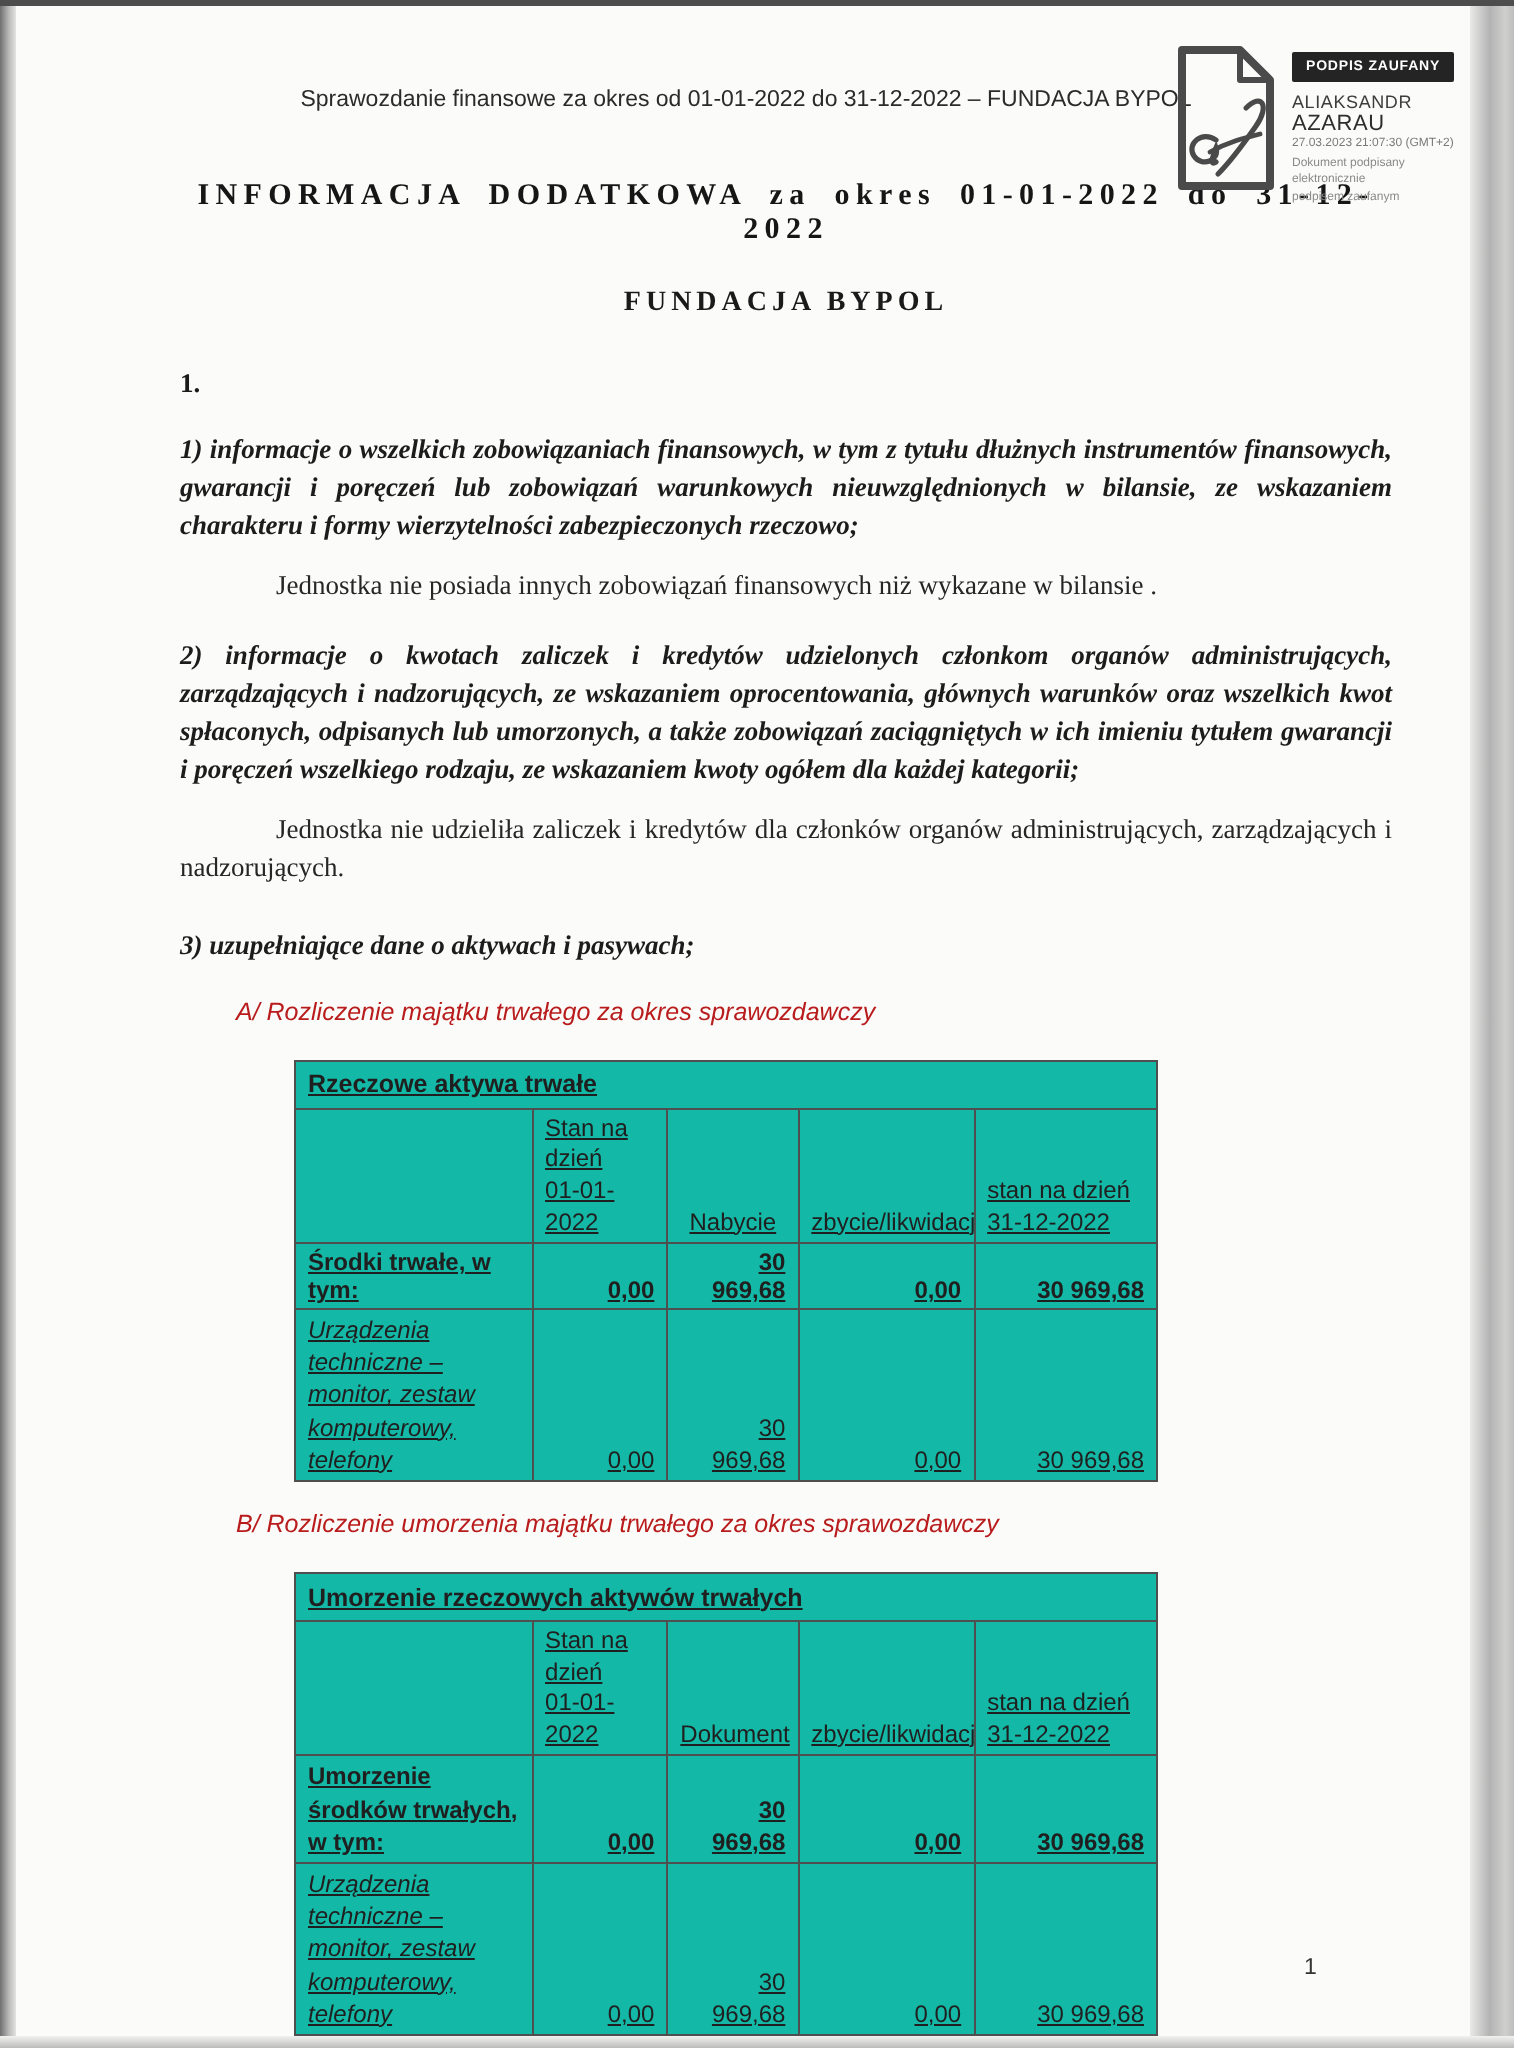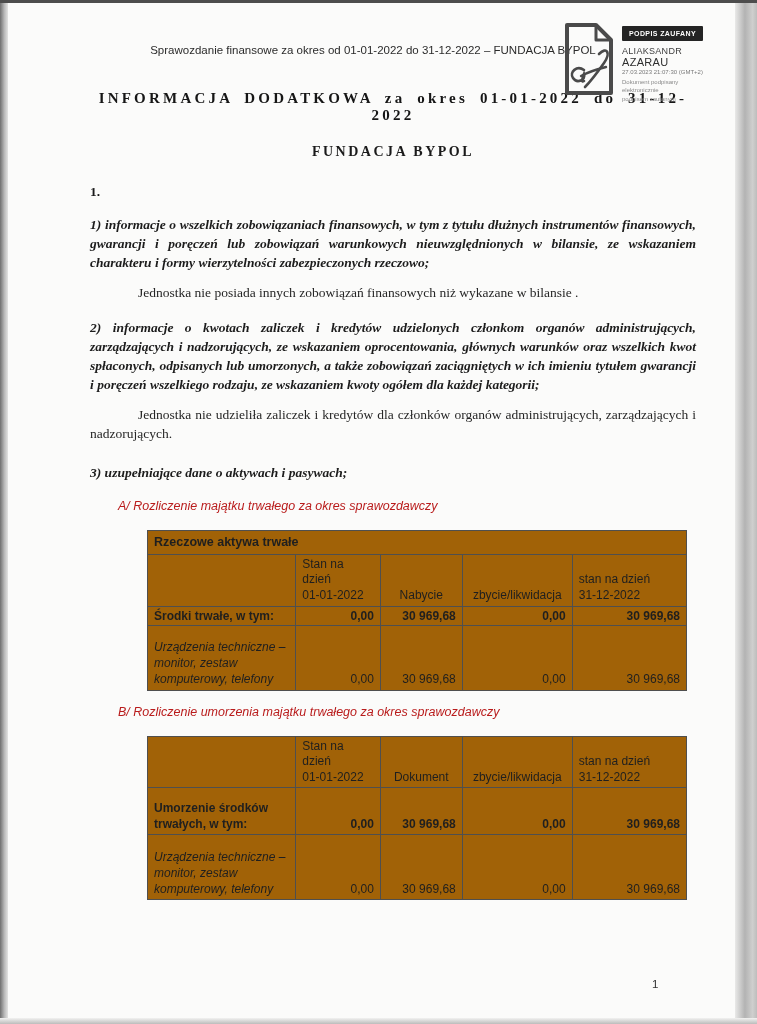--- a/index.html
+++ b/index.html
@@ -50,40 +50,41 @@
 
   .sec-label{
     font-family:"Liberation Sans", sans-serif;font-style:italic;
     font-size:12.5px;color:#b91c1c;
     margin:17px 0 0 28px;
   }
   .sec-label.b{margin-top:14px;}
 
   table.fin-table{
     border-collapse:collapse;table-layout:fixed;
-    width:540px;margin:17px 0 0 57px;
+    width:432px;margin:17px 0 0 57px;
     font-family:"Liberation Sans", sans-serif;font-size:12px;color:#1f1f1f;
-    background:#a16207;
+    background:#14b8a6;
+    text-decoration:underline;
   }
   table.fin-table td{
     border:1px solid #4f4f4f;padding:2px 6px;vertical-align:bottom;
     overflow:hidden;
   }
   tr.t-title td{font-weight:bold;font-size:12.5px;padding:3px 6px;height:17px;vertical-align:middle;}
   tr.t-head td{height:37px;line-height:1.3;}
   td.pre{white-space:pre-line;}
   td.c{text-align:center;}
   td.num{text-align:right;}
   tr.bold td{font-weight:bold;}
   tr.ital td:first-child{font-style:italic;font-weight:normal;}
   tr.tall td{height:60px;line-height:1.35;}
   tr.two td{height:42px;line-height:1.35;}
 
   
-  .stamp{position:absolute;top:22px;left:564px;width:150px;display:flex;z-index:6;}
+  .stamp{position:absolute;top:22px;left:588px;width:150px;display:flex;z-index:6;}
   .doc-icon{width:50px;height:74px;flex:0 0 auto;}
   .stamp-text{margin-left:8px;font-family:"Liberation Sans", sans-serif;}
   .badge{
     display:inline-block;background:#242424;color:#fefefe;
     font-size:7px;font-weight:bold;letter-spacing:0.4px;
     padding:4px 7px;border-radius:1px;
   }
   .s-first{margin-top:5px;font-size:9px;color:#3d3d3d;letter-spacing:0.3px;}
   .s-last{font-size:11px;font-weight:normal;color:#2e2e2e;letter-spacing:0.3px;}
   .s-time{margin-top:1px;font-size:6px;color:#7a7a7a;}
@@ -179,20 +180,23 @@
 
     <table class="fin-table">
       <colgroup>
         <col style="width:27.5%">
           <col style="width:15.7%">
           <col style="width:15.2%">
           <col style="width:20.4%">
           <col style="width:21.2%">
       </colgroup>
       <tbody>
+          <tr class="t-title">
+        <td colspan="5">Umorzenie rzeczowych aktywów trwałych</td>
+      </tr>
       <tr class="t-head">
         <td></td>
         <td class="pre">Stan na dzień
 01-01-2022</td>
         <td class="c">Dokument</td>
         <td class="c">zbycie/likwidacja</td>
         <td class="pre">stan na dzień
 31-12-2022</td>
       </tr>
       <tr class="bold two">

